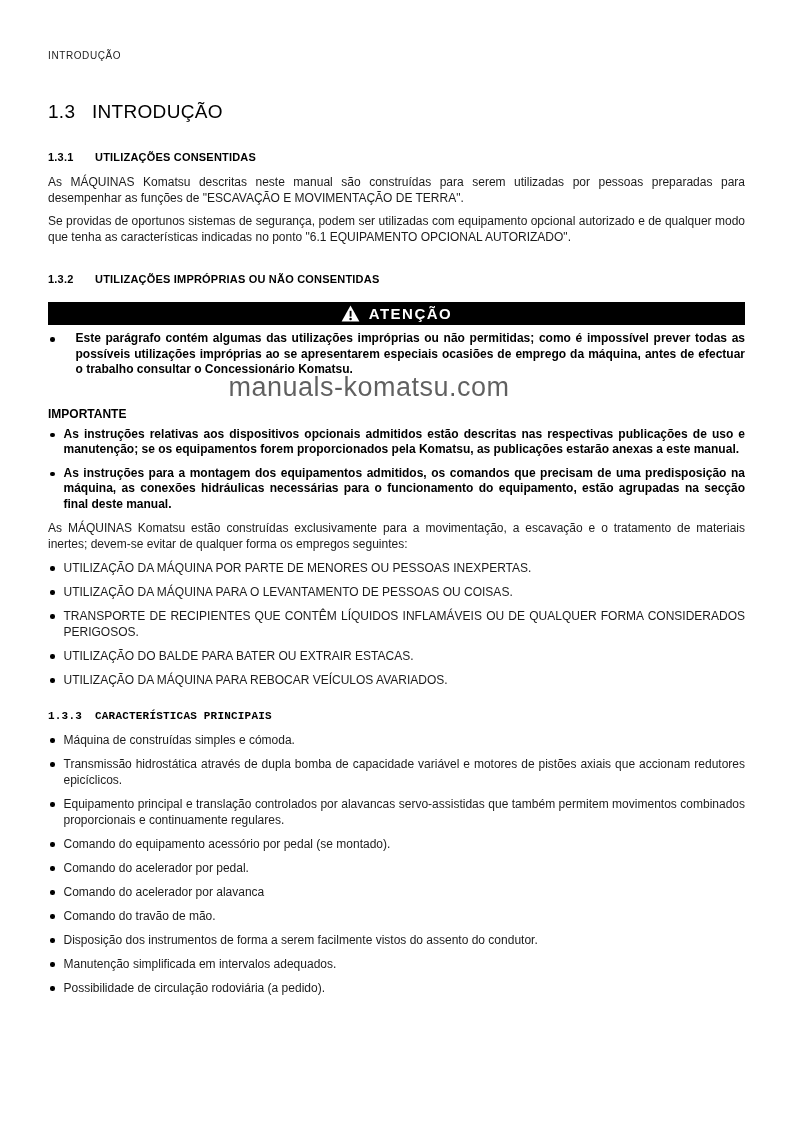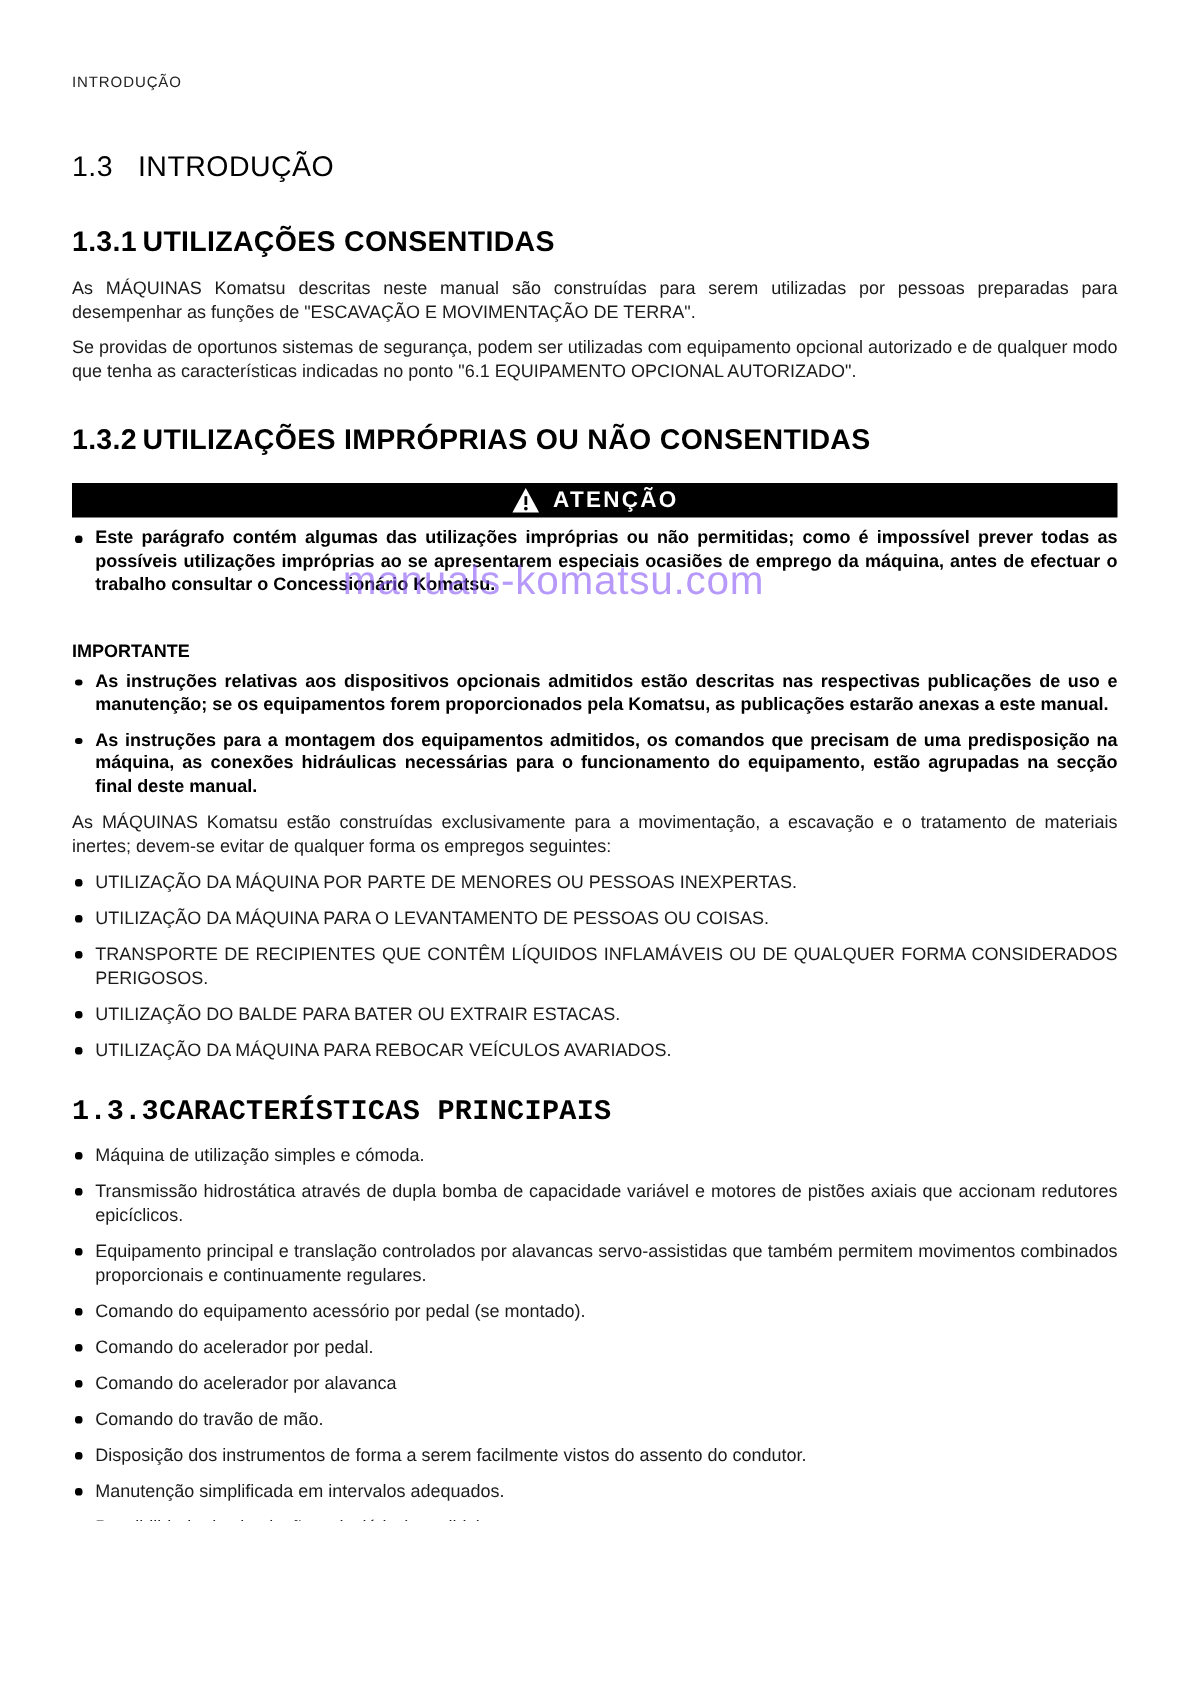--- a/index.html
+++ b/index.html
@@ -6,49 +6,49 @@
   html,body { background:#ffffff; }
   body { font-family:"Liberation Sans","DejaVu Sans",sans-serif; color:#1b1b1b; }
   .page { position:relative; width:793px; height:1014px; background:#ffffff; overflow:hidden;border-radius:22px; }
   .content { position:absolute; left:48px; right:48px; top:0; }
 
   .running-header { margin-top:50px; font-size:10px; letter-spacing:.6px; color:#222; }
 
   .h1 { margin-top:40px; font-size:19px; font-weight:normal; color:#000; letter-spacing:.3px; }
   .h1 .h-num { display:inline-block; min-width:44px; }
 
-  .h2 { font-size:19px; font-weight:bold; color:#000; letter-spacing:.2px; }
+  .h2 { font-size:11px; font-weight:bold; color:#000; letter-spacing:.2px; }
   .h2 .h-num { display:inline-block; min-width:47px; }
   .h2-131 { margin-top:28px; }
   .h2-132 { margin-top:28px; }
   .h2-133 { margin-top:22px;font-family:Liberation Mono, monospace; }
 
   .para { margin-top:11px; font-size:12px; line-height:16px; text-align:justify; }
   .para + .para { margin-top:7px; }
 
   .warning-banner { margin-top:17px; height:23px; background:#000; color:#fff;
     display:flex; align-items:center; justify-content:center; gap:9px; }
   .warning-banner .warn-label { font-size:15px; font-weight:bold; letter-spacing:1.5px; }
 
   .bullet { display:flex; margin-top:8px; font-size:12px; line-height:16px; }
   .bullet .dot { flex:0 0 auto; width:4.5px; height:4.5px; border-radius:50%; background:#000; margin:6px 9px 0 2px; }
   .bullet .btxt { flex:1; text-align:justify; }
   .bullet.bold { font-weight:bold; color:#000; line-height:15.5px; }
-  .warn-bullet { margin-top:6px; }
+  .warn-bullet { margin-top:6px;gap:12px; }
 
   .importante { margin-top:29px; font-size:12px; font-weight:bold; color:#000; }
   .imp-bullet { margin-top:6px; }
 
   .mid-para { margin-top:8px; font-size:12px; line-height:16px; text-align:justify; }
 
   .list { margin-top:6px; }
   .features { margin-top:10px; }
 
   .watermark { position:absolute; left:0; right:55px; top:372px; text-align:center;
-    font-size:27px; color:#8b5cf6; opacity:.62; letter-spacing:.5px; pointer-events:none; }
+    font-size:27px; color:#000000; opacity:.62; letter-spacing:.5px; pointer-events:none; }
 
   .footer-left { position:absolute; left:48px; top:1068px; font-size:12px; font-weight:bold; color:#000; }
   .footer-right { position:absolute; right:48px; top:1069px; font-size:11px; color:#222; }
 </style>
 </head>
 <body>
 
 <div class="page">
   <div class="content">
 
@@ -121,21 +121,21 @@
       </div>
     </div>
 
     <div class="h2 h2-133">
       <span class="h-num">1.3.3</span><span>CARACTERÍSTICAS PRINCIPAIS</span>
     </div>
 
     <div class="list features">
       <div class="bullet">
         <span class="dot"></span>
-        <span class="btxt">Máquina de utilização simples e cómoda.</span>
+        <span class="btxt">Máquina de construídas simples e cómoda.</span>
       </div>
       <div class="bullet">
         <span class="dot"></span>
         <span class="btxt">Transmissão hidrostática através de dupla bomba de capacidade variável e motores de pistões axiais que accionam redutores epicíclicos.</span>
       </div>
       <div class="bullet">
         <span class="dot"></span>
         <span class="btxt">Equipamento principal e translação controlados por alavancas servo-assistidas que também permitem movimentos combinados proporcionais e continuamente regulares.</span>
       </div>
       <div class="bullet">

